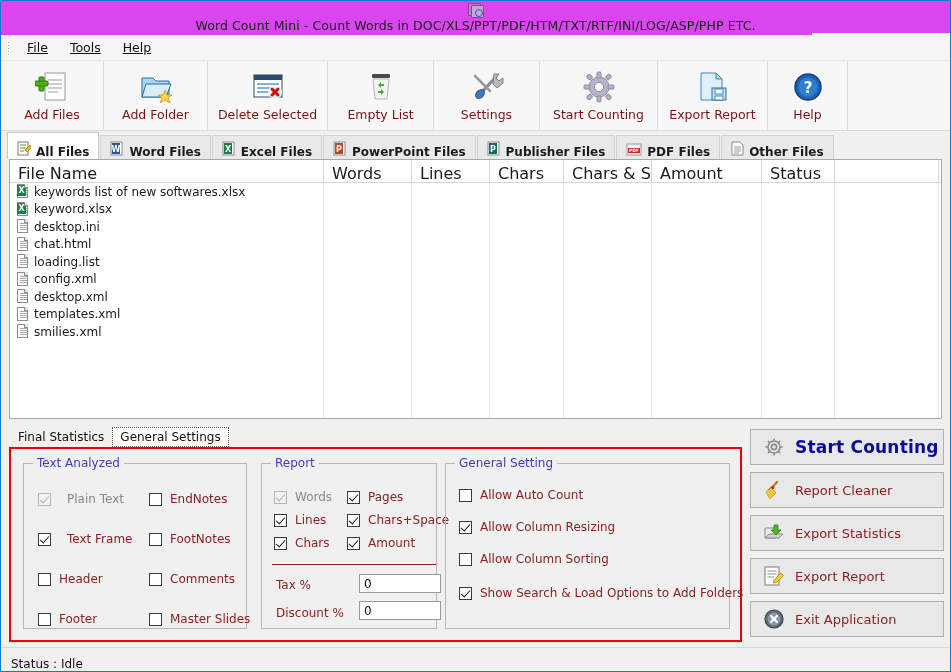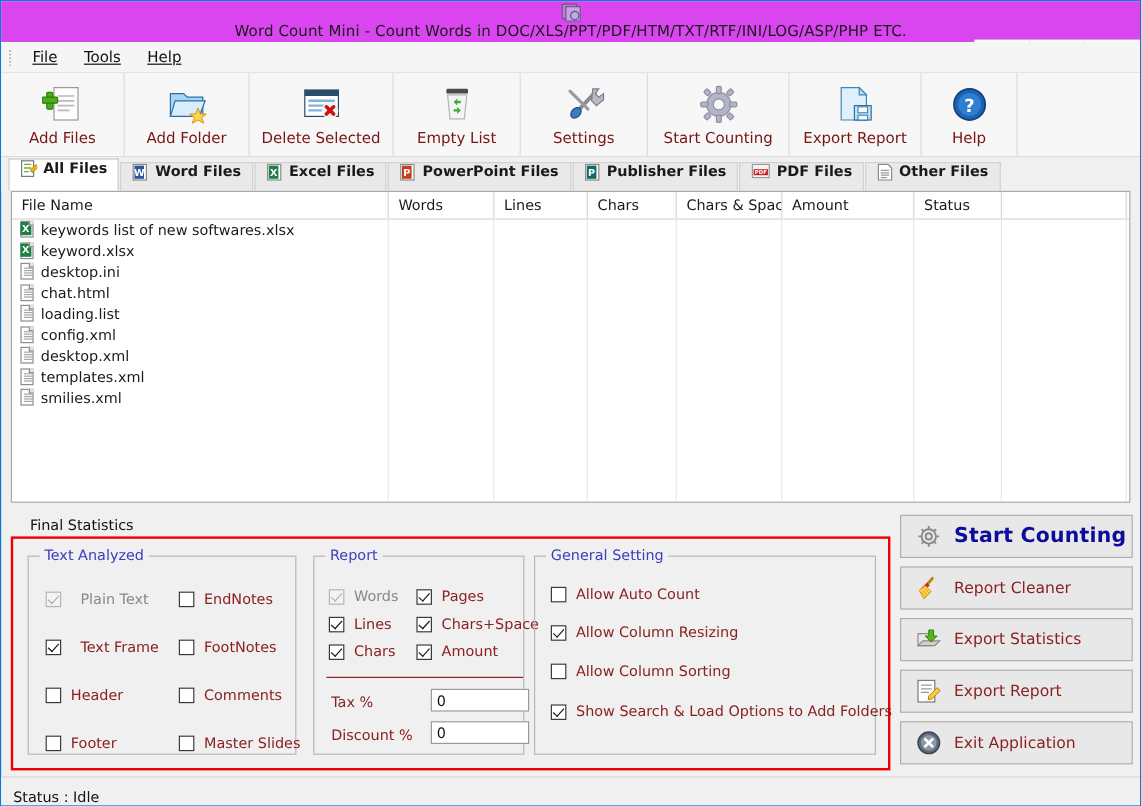--- a/index.html
+++ b/index.html
@@ -87,42 +87,42 @@
   .toolbar .spacer { flex: 1; }
 
   
   .tabstrip {
     position: absolute; left: 0; top: 130px; width: 949px; height: 28px;
     background: #f0f0f0;
     display: flex; align-items: flex-end;
     padding-left: 6px;
   }
   .ftab {
-    display: flex; align-items: flex-start; gap: 5px;
+    display: flex; align-items: flex-end; gap: 5px;
     height: 24px; padding: 0 9px;
     font-size: 12px; font-weight: bold; color: #1a1a1a;
     background: #e9e9e9;
     border: 1px solid #d2d2d2; border-bottom: none;
     margin-right: 1px;
     white-space: nowrap;
   }
   .ftab.active { background: #ffffff; height: 27px; border-color: #c8c8c8; }
 
   
   .filelist {
     position: absolute; left: 8px; top: 158px; width: 933px; height: 260px;
     background: #ffffff; border: 1px solid #a9a9a9;
     overflow: hidden;
   }
   .fl-header {
     display: flex; height: 23px; background: #ffffff;
     border-bottom: 1px solid #d6d6d6;
   }
   .fl-header .col {
-    font-size: 12px; color: #1a1a1a; padding: 4px 0 0 8px;
+    font-size: 16px; color: #1a1a1a; padding: 4px 0 0 8px;
     border-right: 1px solid #d6d6d6; white-space: nowrap; overflow: hidden;
   }
   .fl-body { position: relative; }
   .fl-grid {
     position: absolute; left: 0; top: 0; width: 931px; height: 236px;
     display: flex; pointer-events: none;
   }
   .fl-grid .gcol { border-right: 1px solid #e8e8e8; height: 236px; }
   .fl-row {
     position: relative; display: flex; align-items: center;
@@ -150,21 +150,21 @@
   .fico.xlsx .xbadge{
     position:absolute; left:1px; top:1px; width:9px; height:11px;
     background:#1d7f43; color:#fff; font-size:8px; font-weight:bold;
     display:flex; align-items:center; justify-content:center;
     font-family:"DejaVu Sans","Liberation Sans",sans-serif;
   }
 
   
   .bottom-tabs {
     position: absolute; left: 9px; top: 427px; height: 19px;
-    display: flex; align-items: center; flex-direction: column;
+    display: flex; align-items: flex-end;
   }
   .btab {
     font-size: 12px; color: #111; padding: 2px 7px 2px 7px;
     background: #f0f0f0; border: 1px solid transparent;
   }
   .btab.active {
     background: #ffffff; border: 1px dotted #555;
     padding: 2px 7px;
   }
 

